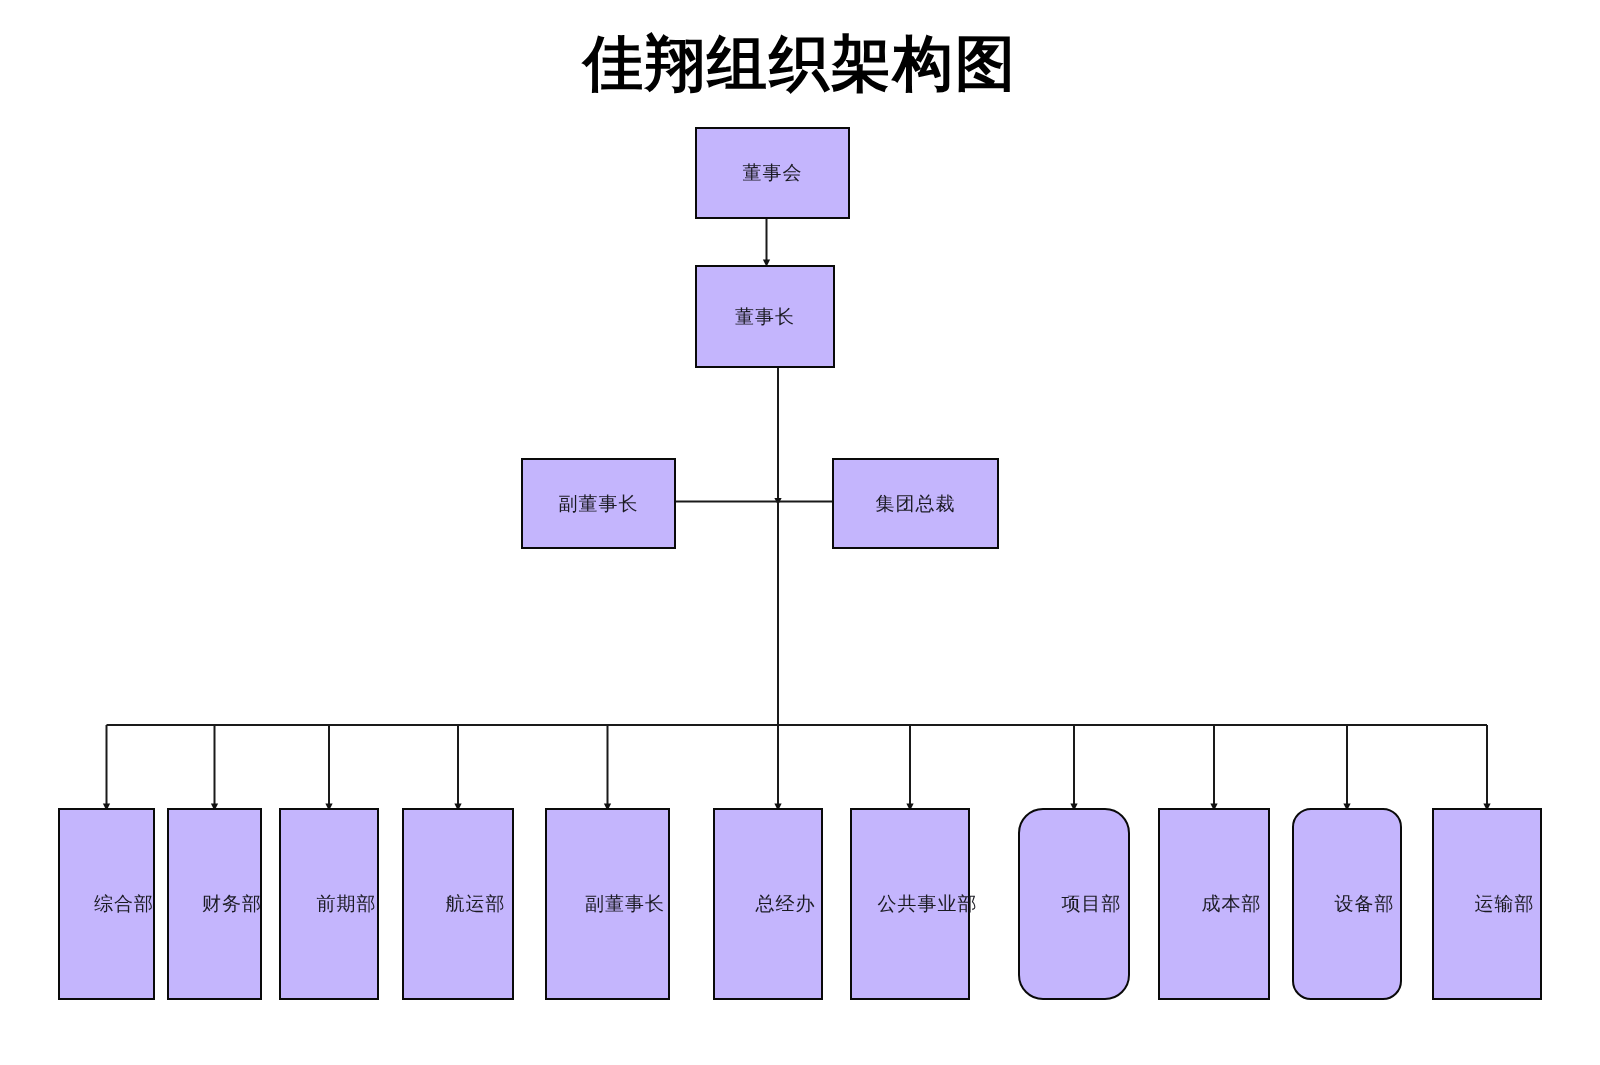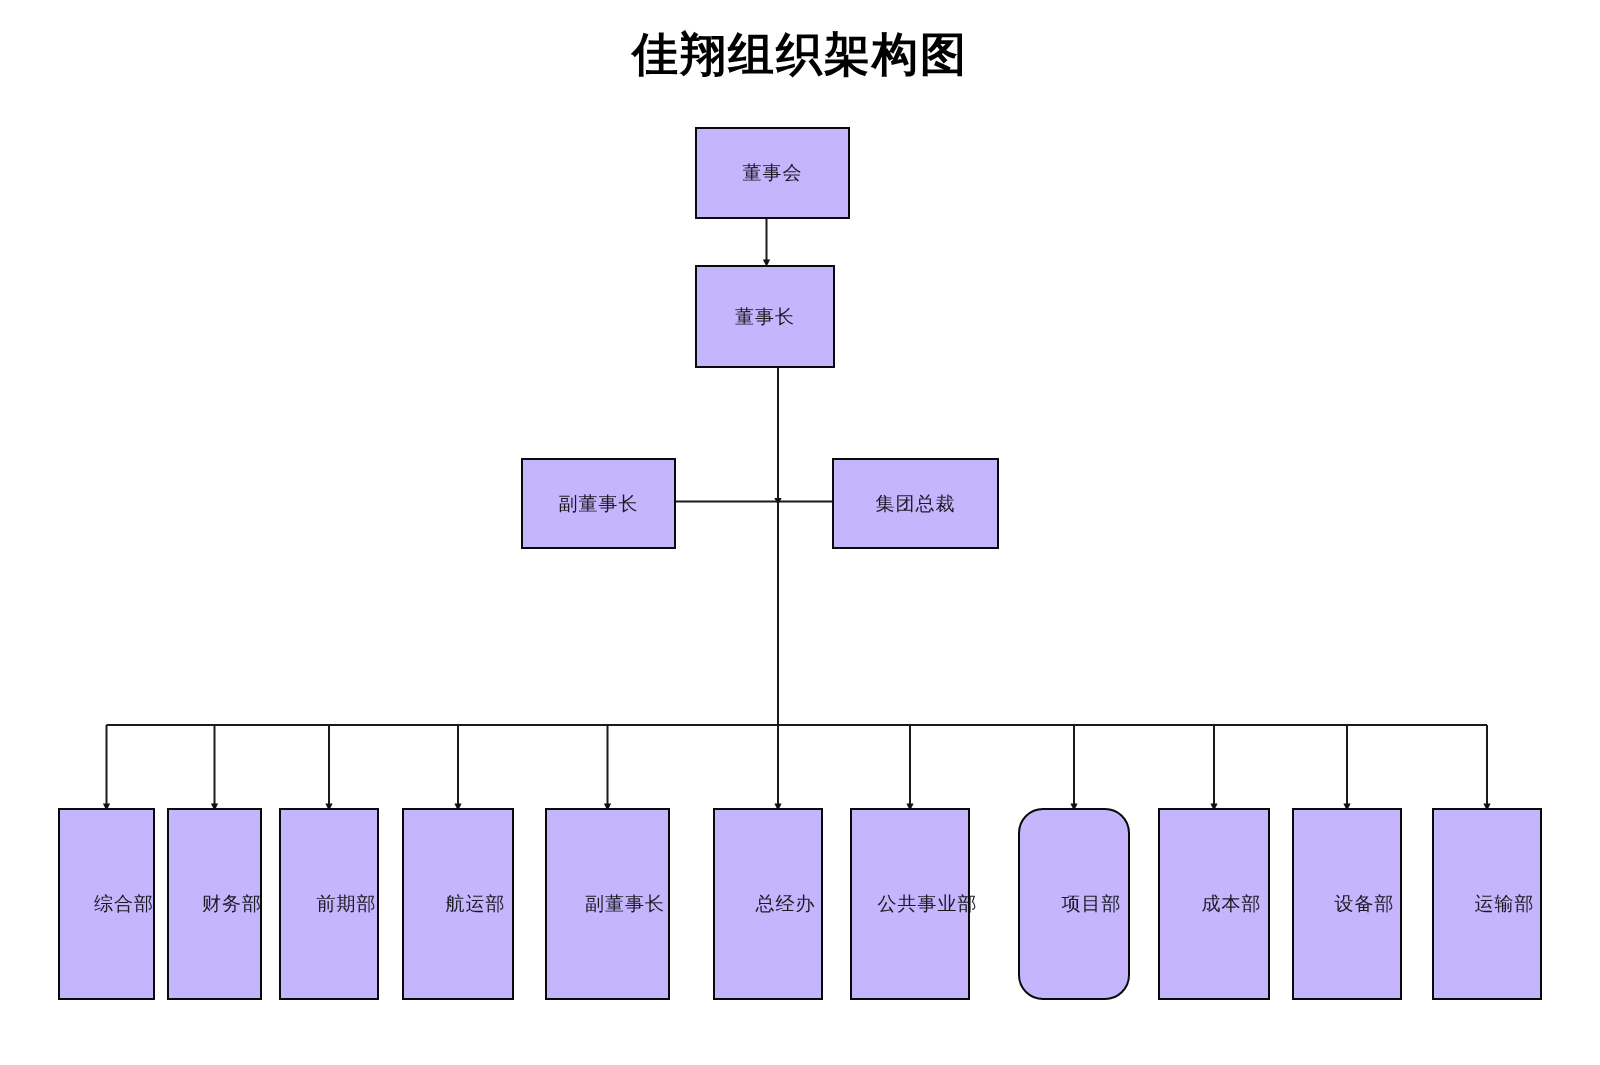--- a/index.html
+++ b/index.html
@@ -19,21 +19,21 @@
     inset: 0;
     width: 1600px;
     height: 1065px;
   }
   .chart-title {
     position: absolute;
     left: 0;
     top: 24px;
     width: 1600px;
     text-align: center;
-    font-size: 46px;
+    font-size: 60px;
     font-weight: bold;
     letter-spacing: 2px;
     color: #000000;
     font-family: "Liberation Serif", "DejaVu Serif", serif;
   }
   svg.wires {
     position: absolute;
     left: 0;
     top: 0;
     width: 1600px;
@@ -133,21 +133,21 @@
       </div>
       <div class="node-box dept-box" style="left: 850px; top: 808px; width: 120px; height: 192px;">
         <span class="node-label">公共事业部</span>
       </div>
       <div class="node-box dept-box" style="left: 1018px; top: 808px; width: 112px; height: 192px; border-radius: 25px;">
         <span class="node-label">项目部</span>
       </div>
       <div class="node-box dept-box" style="left: 1158px; top: 808px; width: 112px; height: 192px;">
         <span class="node-label">成本部</span>
       </div>
-      <div class="node-box dept-box" style="left: 1292px; top: 808px; width: 110px; height: 192px;">
+      <div class="node-box dept-box" style="left: 1292px; top: 808px; width: 110px; height: 192px; border-radius: 19px;">
         <span class="node-label">设备部</span>
       </div>
       <div class="node-box dept-box" style="left: 1432px; top: 808px; width: 110px; height: 192px;">
         <span class="node-label">运输部</span>
       </div>
     </div>
 
 </div>
 
 </body></html>

